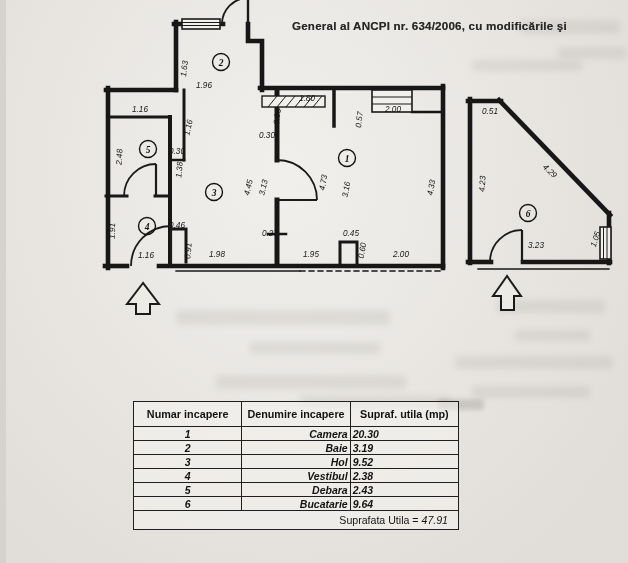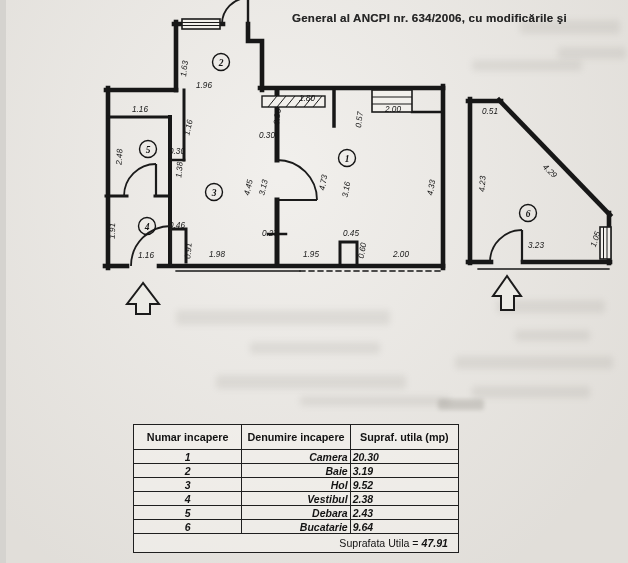--- a/index.html
+++ b/index.html
@@ -7,39 +7,39 @@
     position:relative;width:628px;height:563px;overflow:hidden;
     background:#e9e6e1;
     font-family:"Liberation Sans",sans-serif;
     color:#1c1c1c;
   }
   .page::before{
     content:"";position:absolute;inset:0;pointer-events:none;
     background:radial-gradient(ellipse at 45% 30%, rgba(255,255,255,.38), rgba(0,0,0,.035) 85%);
   }
   .edge-strip{position:absolute;left:0;top:0;width:6px;height:563px;background:#d5d3cf;}
-  .doc-header{position:absolute;left:292px;top:2px;font-weight:bold;font-size:11.6px;
+  .doc-header{position:absolute;left:292px;top:10px;font-weight:bold;font-size:11.6px;
     color:#272727;letter-spacing:.2px;line-height:31px;white-space:nowrap;
     text-shadow:0 0 .6px rgba(40,40,40,.55);}
   .plan-svg{position:absolute;left:0;top:0;}
   .plan-svg path,.plan-svg rect,.plan-svg line,.plan-svg circle{vector-effect:none;}
   .dim{font-size:8.2px;font-style:italic;fill:#161616;font-family:"Liberation Sans",sans-serif;}
   .roomnum{font-size:9.5px;font-style:italic;font-weight:bold;fill:#141414;font-family:"Liberation Serif",serif;}
   .sm{position:absolute;background:#8a877f;opacity:.15;filter:blur(3px);border-radius:3px;pointer-events:none;}
   .sm.dark{opacity:.30;filter:blur(2px);}
-  table.areas{position:absolute;left:133px;top:424px;width:326px;border-collapse:collapse;
+  table.areas{position:absolute;left:133px;top:401px;width:326px;border-collapse:collapse;
     background:rgba(247,245,241,.5);table-layout:fixed;padding-left:45px;}
   table.areas th,table.areas td{border:1.6px solid #1f1f1f;font-size:10.5px;color:#131313;
     padding:0 2px;overflow:hidden;white-space:nowrap;}
   table.areas th{font-weight:bold;font-size:10.8px;height:24px;text-align:center;}
   table.areas td.num{width:90px;text-align:center;font-style:italic;font-weight:bold;height:13px;}
   table.areas td.nm{width:141px;text-align:right;padding-left:8px;font-style:italic;font-weight:bold;height:13px;}
   table.areas td.ar{width:89px;font-style:italic;font-weight:bold;height:13px;}
   table.areas td.foot{text-align:right;padding-right:10px;height:18px;font-size:10.6px;}
-  table.areas td.foot b{font-style:italic;font-weight:bold;margin-top:12px;}
+  table.areas td.foot b{font-style:italic;font-weight:normal;margin-top:12px;}
 </style>
 </head>
 <body>
 
 <div class="page">
   <div class="edge-strip"></div>
 
   <div class="sm" style="left:520px;top:20px;width:100px;height:14px"></div>
   <div class="sm" style="left:558px;top:47px;width:68px;height:12px"></div>
   <div class="sm" style="left:472px;top:60px;width:110px;height:11px"></div>

